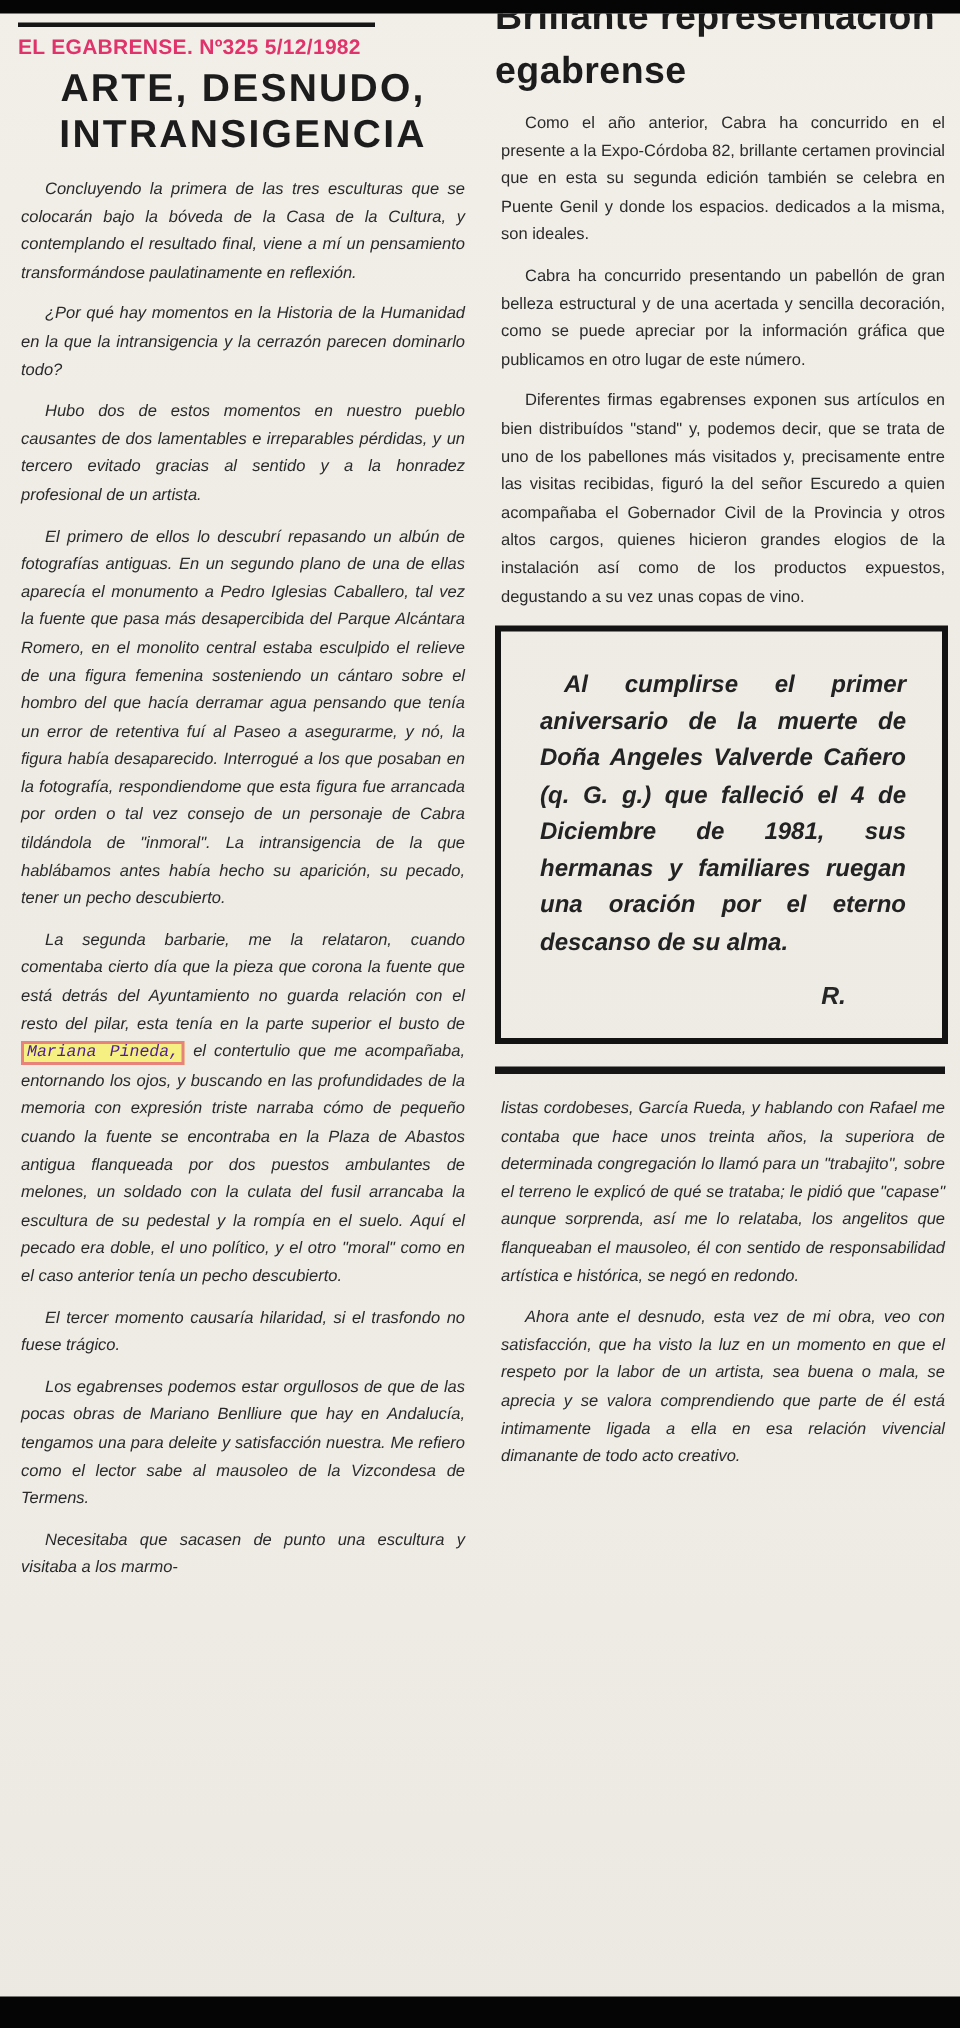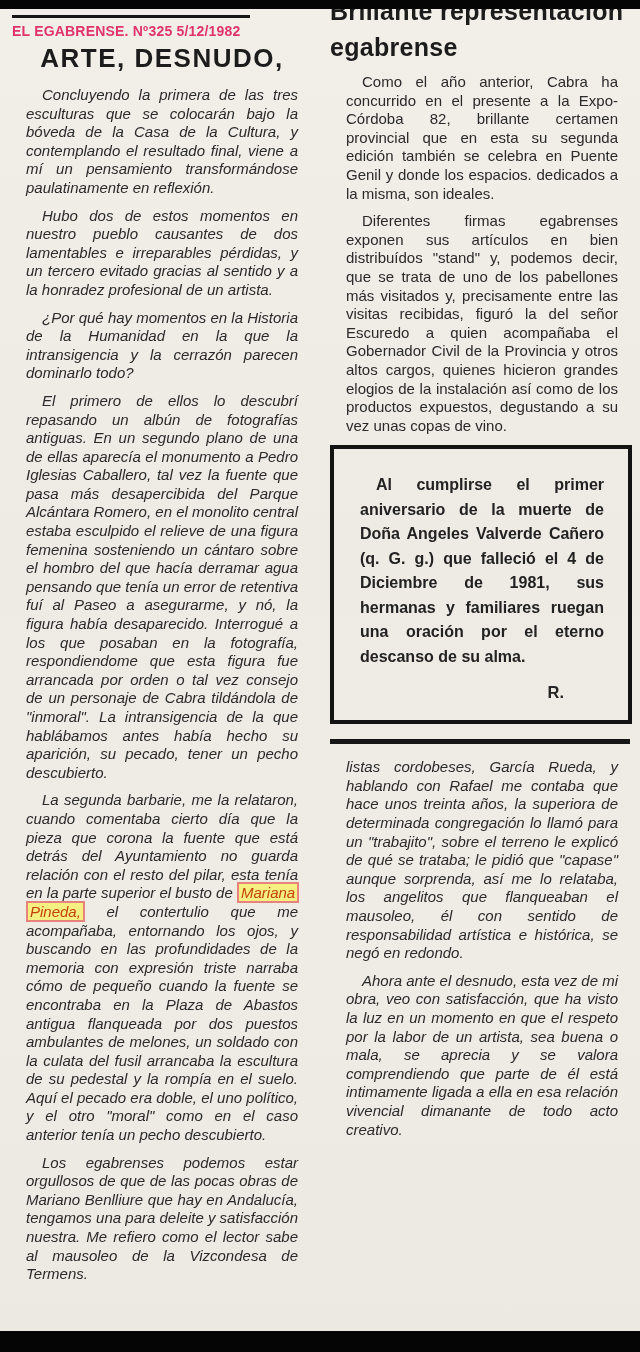--- a/index.html
+++ b/index.html
@@ -53,57 +53,59 @@
     font-size:26px;
     line-height:31px;
     letter-spacing:1.5px;
     text-align:center;
     color:#1c1c1c;
     margin:4px 0 12px;
   }
 
   
   .body p{
-    margin:0 16px 9px;
-    font-size:15px;
+    margin:0 4px 9px;
+    font-size:11px;
     line-height:18.6px;
     text-align:justify;
     text-indent:16px;
     color:#2a2a2a;
   }
   .italic p{ font-style:italic; }
   .no-indent{ text-indent:0 !important; }
 
   mark.hl{
     font-style:italic;
-    color:#c2410c;
+    color:#4c1d95;
     background:#f6ef82;
     border:2px solid #e8837b;
     padding:0 2px;
     -webkit-box-decoration-break:clone;
     box-decoration-break:clone;
+    font-family:Liberation Mono, monospace;
   }
 
   
   .r-title{
     font-weight:bold;
     font-size:25px;
     line-height:36px;
     letter-spacing:.3px;
     color:#1c1c1c;
     margin:-16px 0 8px 0;
     white-space:nowrap;
   }
   .r-title .line{display:block;}
 
   .obituary{
     border:4px solid #131313;
     margin:10px 2px 0 0;
     padding:24px 24px 14px 26px;
     background:transparent;
+    font-style:italic;
   }
   .obituary .obit-text{
     font-weight:bold;
     font-size:16px;
     line-height:24.5px;
     text-align:justify;
     text-indent:16px;
     color:#222;
     margin:0;
   }
@@ -125,40 +127,44 @@
   <div class="bar-top"></div>
 
   <div class="columns">
 
     <div class="col">
       <div class="masthead-rule"></div>
       <div class="masthead" style="color:#e0336b;">EL EGABRENSE. Nº325 5/12/1982</div>
 
       <div class="art-title">
         <span class="line" style="display:block;">ARTE, DESNUDO,</span>
+        <span class="line" style="display:block;">INTRANSIGENCIA</span>
       </div>
 
       <div class="body italic">
         <p>Concluyendo la primera de las tres esculturas que se colocarán bajo la bóveda de la Casa de la Cultura, y contemplando el resultado final, viene a mí un pensamiento transformándose paulatinamente en reflexión.</p>
+        <p>¿Por qué hay momentos en la Historia de la Humanidad en la que la intransigencia y la cerrazón parecen dominarlo todo?</p>
         <p>Hubo dos de estos momentos en nuestro pueblo causantes de dos lamentables e irreparables pérdidas, y un tercero evitado gracias al sentido y a la honradez profesional de un artista.</p>
-        <p>¿Por qué hay momentos en la Historia de la Humanidad en la que la intransigencia y la cerrazón parecen dominarlo todo?</p>
         <p>El primero de ellos lo descubrí repasando un albún de fotografías antiguas. En un segundo plano de una de ellas aparecía el monumento a Pedro Iglesias Caballero, tal vez la fuente que pasa más desapercibida del Parque Alcántara Romero, en el monolito central estaba esculpido el relieve de una figura femenina sosteniendo un cántaro sobre el hombro del que hacía derramar agua pensando que tenía un error de retentiva fuí al Paseo a asegurarme, y nó, la figura había desaparecido. Interrogué a los que posaban en la fotografía, respondiendome que esta figura fue arrancada por orden o tal vez consejo de un personaje de Cabra tildándola de "inmoral". La intransigencia de la que hablábamos antes había hecho su aparición, su pecado, tener un pecho descubierto.</p>
         <p><span>La segunda barbarie, me la relataron, cuando comentaba cierto día que la pieza que corona la fuente que está detrás del Ayuntamiento no guarda relación con el resto del pilar, esta tenía en la parte superior el busto de </span><mark class="hl">Mariana Pineda,</mark><span> el contertulio que me acompañaba, entornando los ojos, y buscando en las profundidades de la memoria con expresión triste narraba cómo de pequeño cuando la fuente se encontraba en la Plaza de Abastos antigua flanqueada por dos puestos ambulantes de melones, un soldado con la culata del fusil arrancaba la escultura de su pedestal y la rompía en el suelo. Aquí el pecado era doble, el uno político, y el otro "moral" como en el caso anterior tenía un pecho descubierto.</span></p>
+        <p>El tercer momento causaría hilaridad, si el trasfondo no fuese trágico.</p>
         <p>Los egabrenses podemos estar orgullosos de que de las pocas obras de Mariano Benlliure que hay en Andalucía, tengamos una para deleite y satisfacción nuestra. Me refiero como el lector sabe al mausoleo de la Vizcondesa de Termens.</p>
+        <p>Necesitaba que sacasen de punto una escultura y visitaba a los marmo-</p>
       </div>
     </div>
 
     <div class="col">
       <div class="r-title">
         <span class="line">Brillante representación</span>
         <span class="line">egabrense</span>
       </div>
 
       <div class="body">
         <p>Como el año anterior, Cabra ha concurrido en el presente a la Expo-Córdoba 82, brillante certamen provincial que en esta su segunda edición también se celebra en Puente Genil y donde los espacios. dedicados a la misma, son ideales.</p>
+        <p>Cabra ha concurrido presentando un pabellón de gran belleza estructural y de una acertada y sencilla decoración, como se puede apreciar por la información gráfica que publicamos en otro lugar de este número.</p>
         <p>Diferentes firmas egabrenses exponen sus artículos en bien distribuídos "stand" y, podemos decir, que se trata de uno de los pabellones más visitados y, precisamente entre las visitas recibidas, figuró la del señor Escuredo a quien acompañaba el Gobernador Civil de la Provincia y otros altos cargos, quienes hicieron grandes elogios de la instalación así como de los productos expuestos, degustando a su vez unas copas de vino.</p>
       </div>
 
       <div class="obituary">
         <p class="obit-text">Al cumplirse el primer aniversario de la muerte de Doña Angeles Valverde Cañero (q. G. g.) que falleció el 4 de Diciembre de 1981, sus hermanas y familiares ruegan una oración por el eterno descanso de su alma.</p>
         <div class="obit-sign">R.</div>
       </div>
 
       <div class="section-rule"></div>
 

